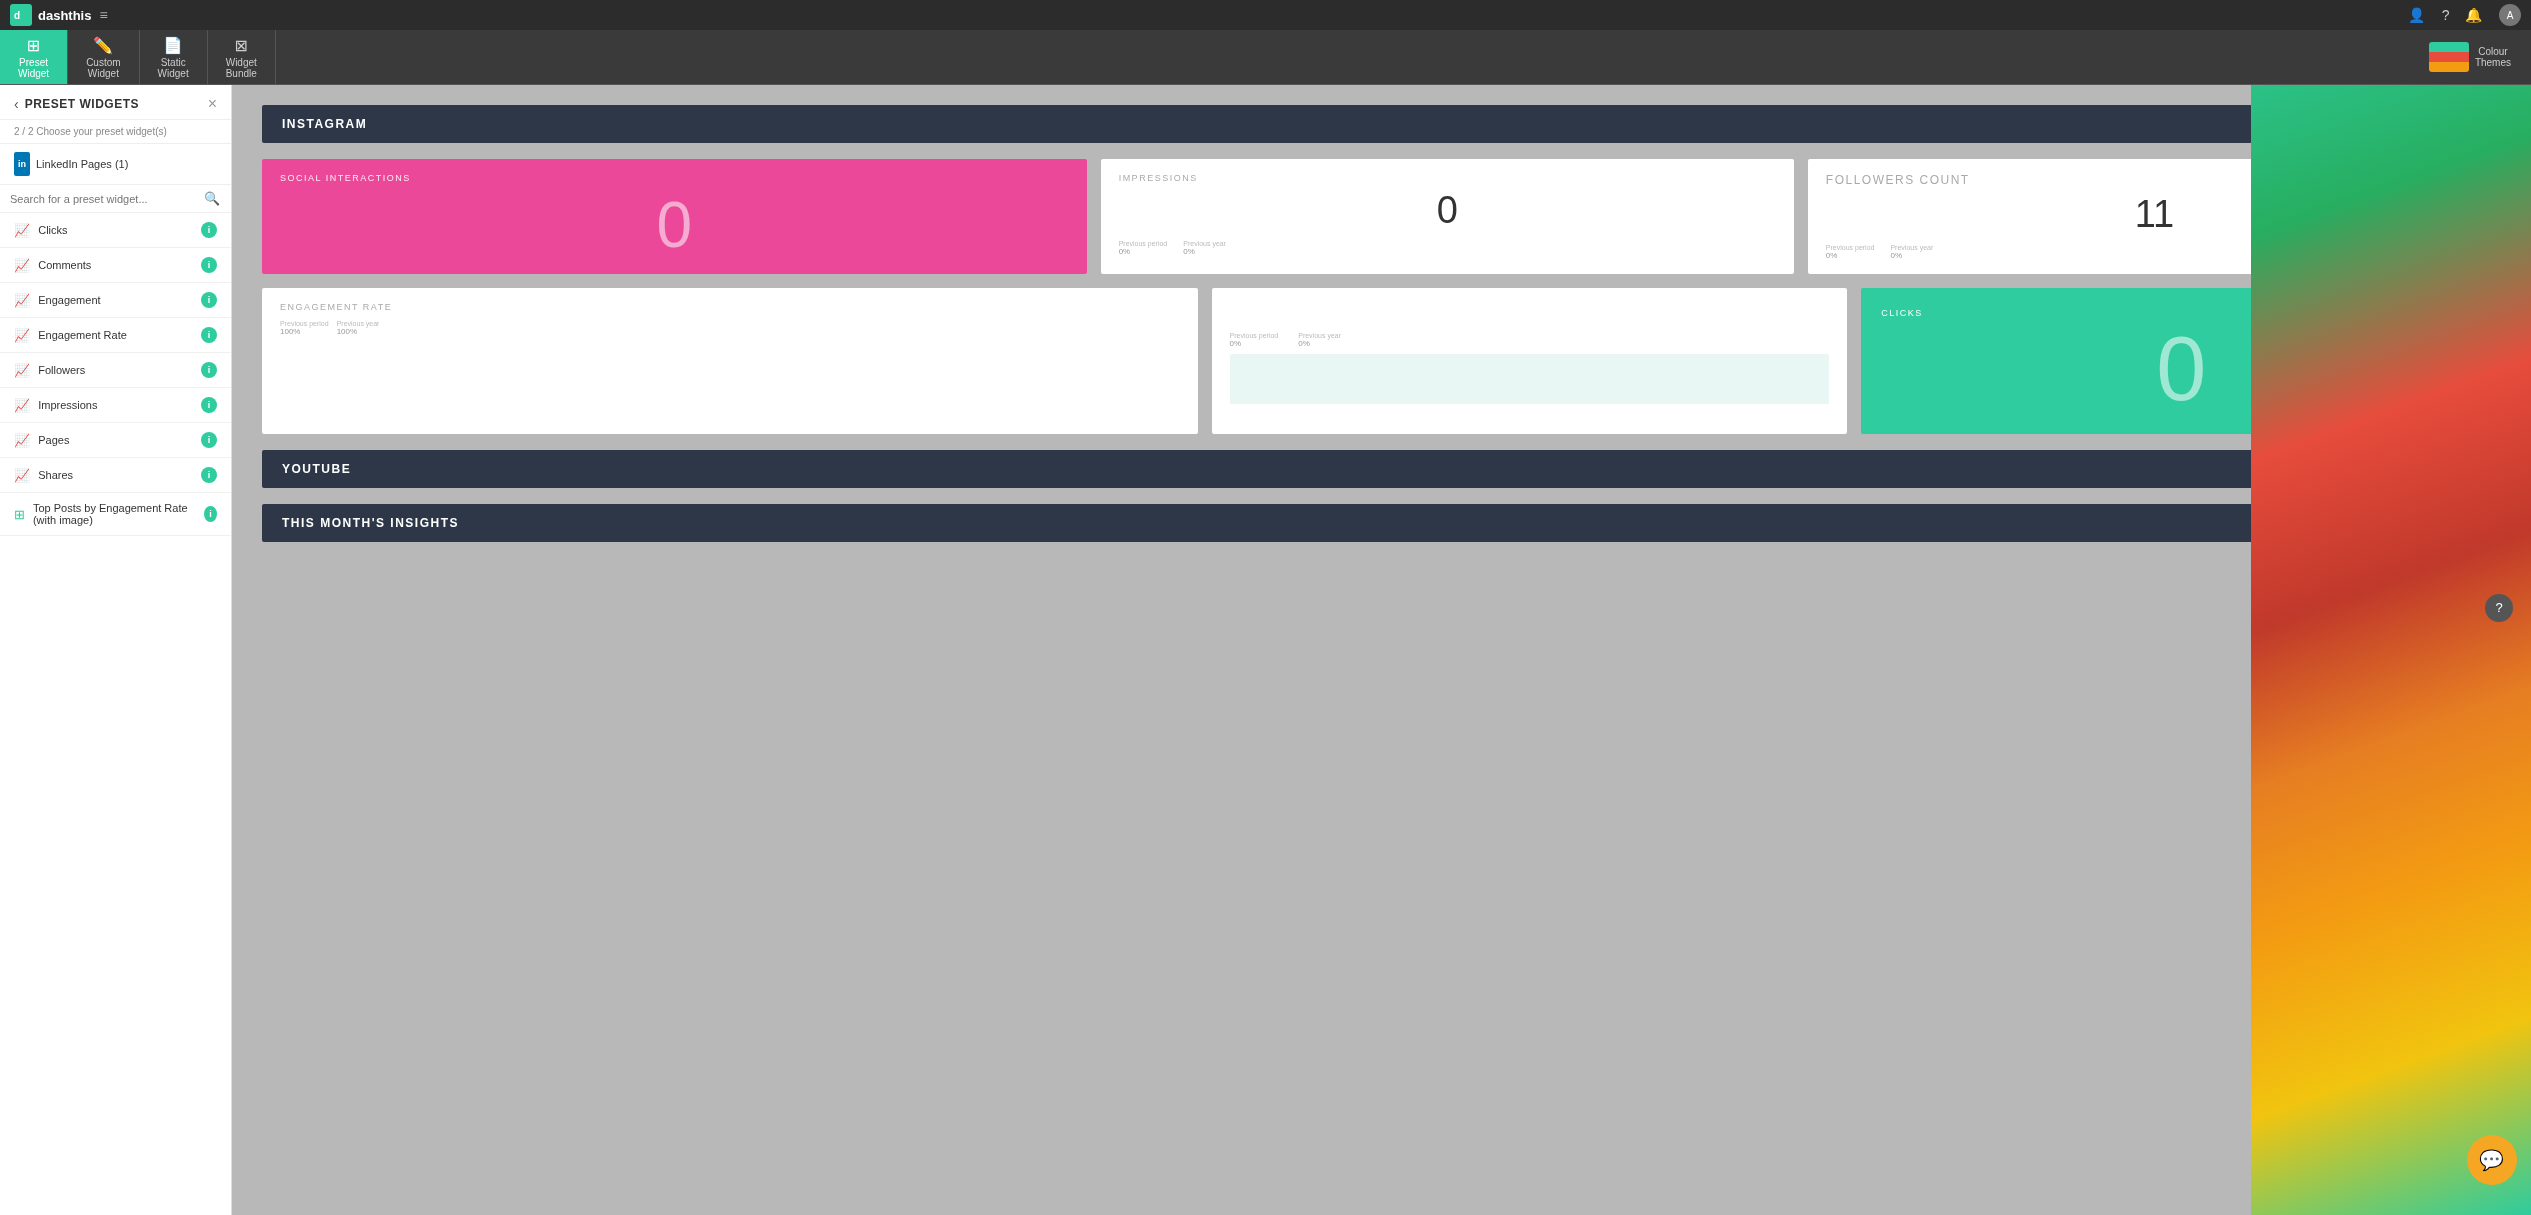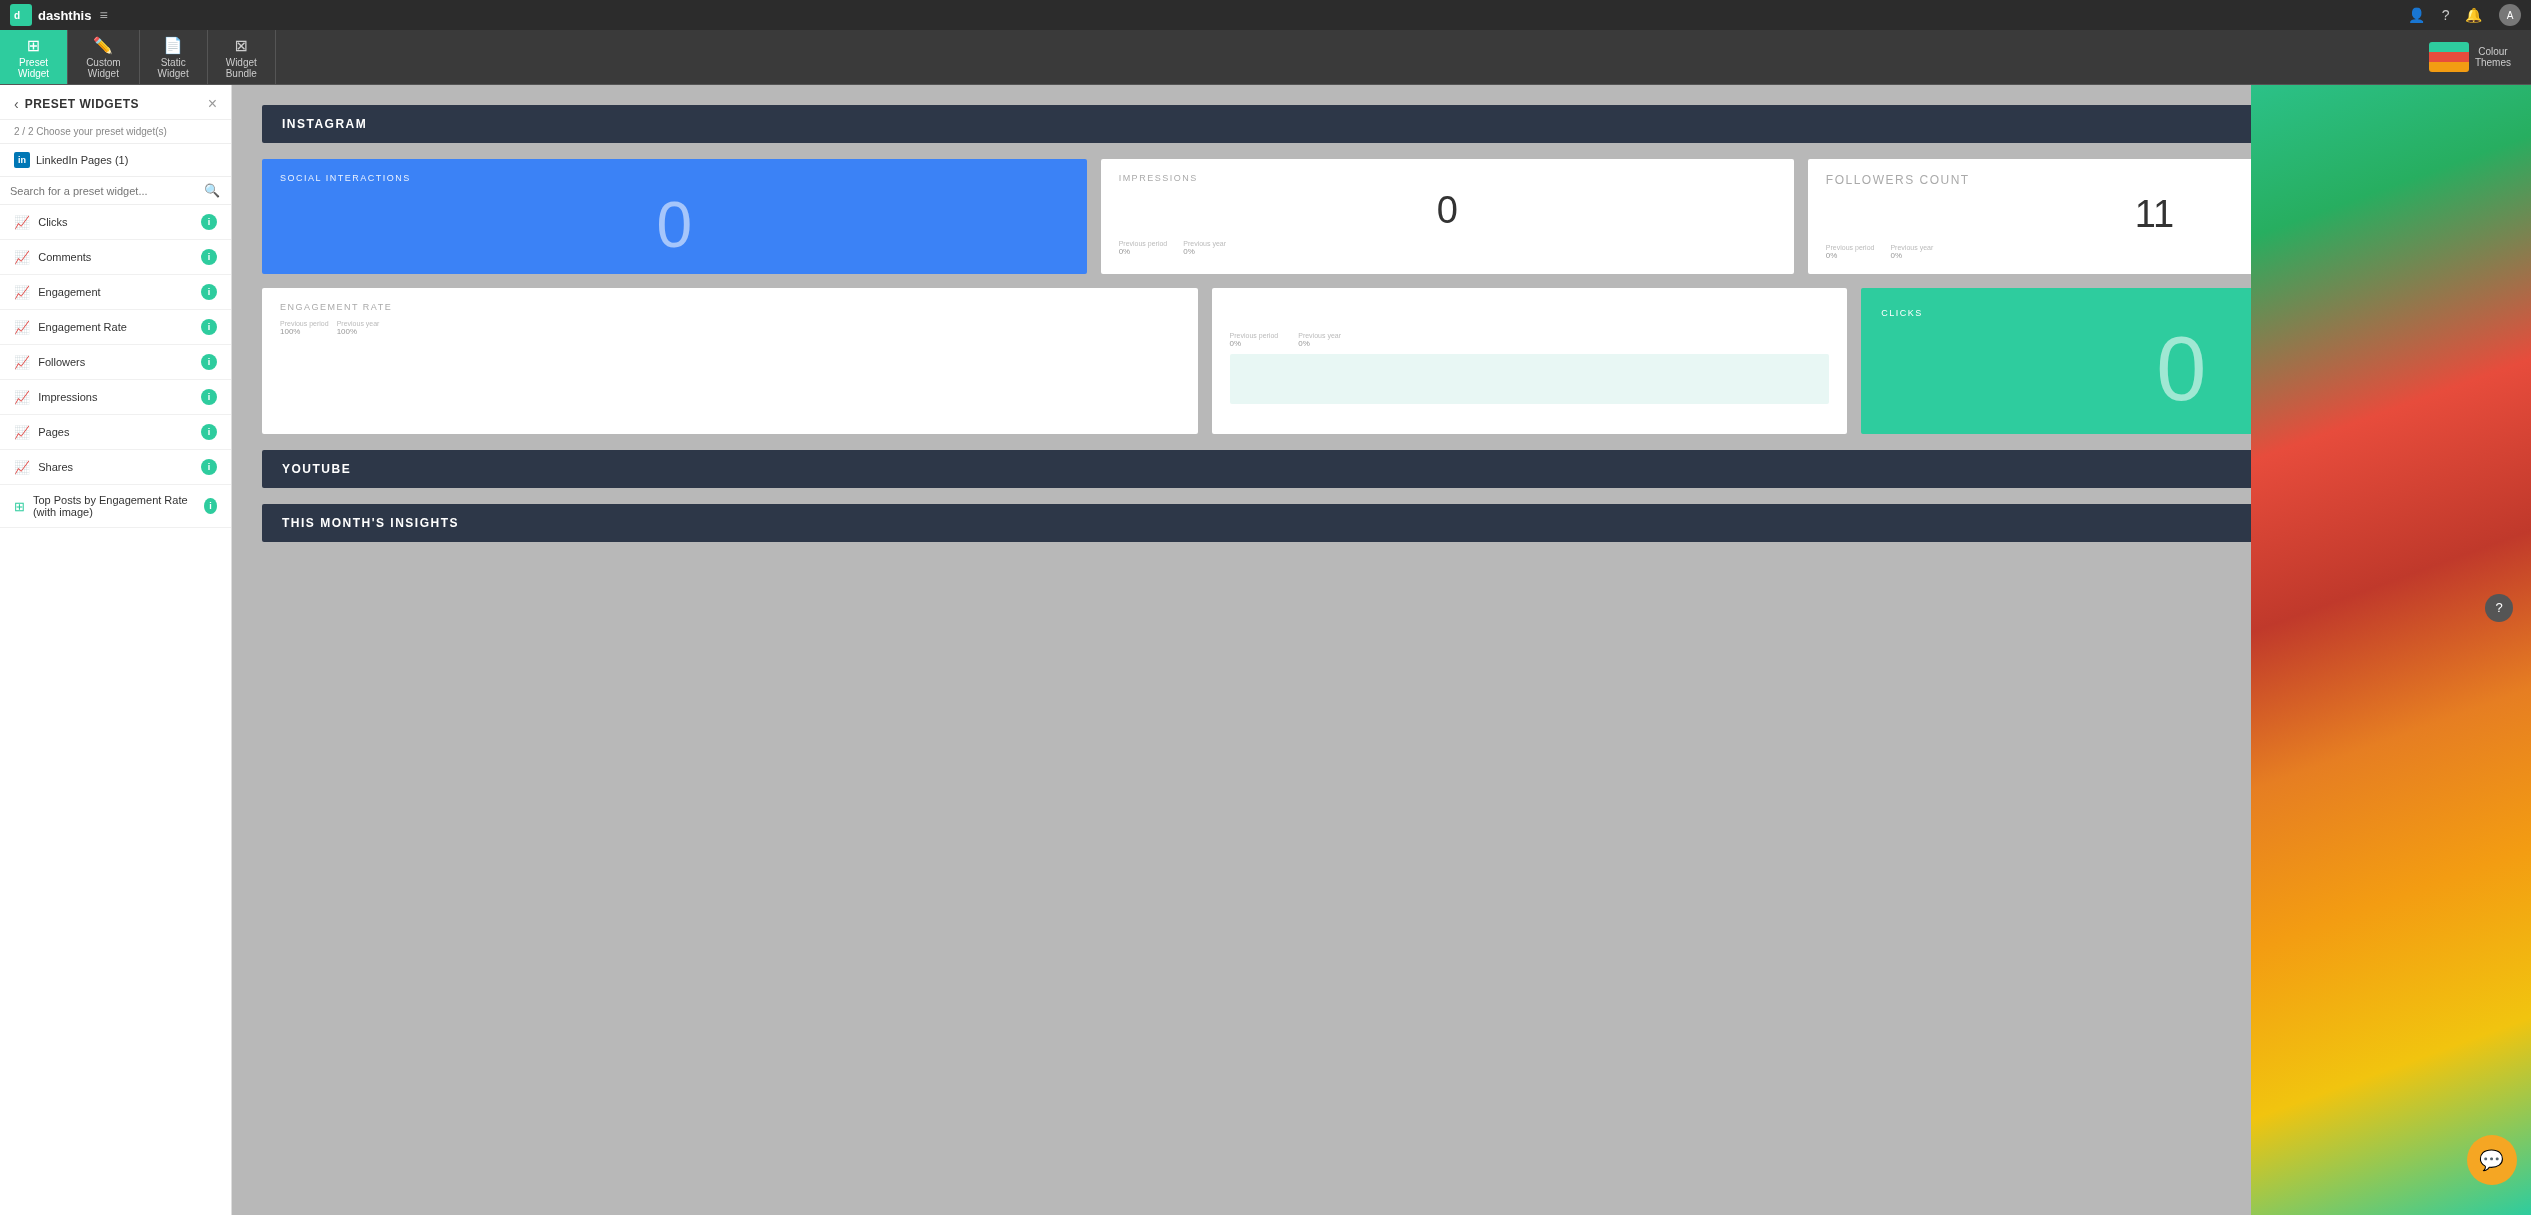--- a/index.html
+++ b/index.html
@@ -49,21 +49,21 @@
     .sidebar-header {
       display: flex; align-items: center; justify-content: space-between;
       padding: 10px 14px 6px 14px; border-bottom: 1px solid #eee;
     }
     .sidebar-header-left { display: flex; align-items: center; gap: 6px; }
     .sidebar-back-icon { color: #555; font-size: 14px; cursor: pointer; }
     .sidebar-title { font-size: 12px; font-weight: 700; color: #333; letter-spacing: 0.5px; text-transform: uppercase; }
     .sidebar-close { color: #999; font-size: 16px; cursor: pointer; }
     .sidebar-subtitle { padding: 6px 14px; font-size: 10px; color: #888; border-bottom: 1px solid #eee; }
     .sidebar-source { display: flex; align-items: center; gap: 6px; padding: 8px 14px; border-bottom: 1px solid #eee; }
-    .source-icon { width: 16px; height: 16px; background: #0077b5; border-radius: 2px; display: flex; align-items: center; justify-content: center; color: white; font-size: 9px; font-weight: bold; }
+    .source-icon { width: 16px; height: 24px; background: #0077b5; border-radius: 2px; display: flex; align-items: center; justify-content: center; color: white; font-size: 9px; font-weight: bold; }
     .source-label { font-size: 11px; color: #333; }
     .sidebar-search { display: flex; align-items: center; padding: 6px 10px; border-bottom: 1px solid #eee; gap: 6px; }
     .sidebar-search input {
       border: none; outline: none; font-size: 11px; color: #555; flex: 1;
       background: transparent;
     }
     .search-icon { color: #aaa; font-size: 13px; cursor: pointer; }
     .sidebar-list { overflow-y: auto; flex: 1; }
     .sidebar-item {
       display: flex; align-items: center; justify-content: space-between;
@@ -276,21 +276,21 @@
     <div class="section-wrapper instagram-section">
       <div class="section-header">
         <span>INSTAGRAM</span>
       </div>
     </div>
 
     <div class="section-wrapper linkedin-section">
 
       <div style="display:flex; gap:14px; margin-bottom:14px; flex-wrap:wrap;">
 
-        <div style="background:#3b82f6; border-radius:2px; padding:14px 18px; min-width:180px; flex:1.2;">
+        <div style="background:#ec4899; border-radius:2px; padding:14px 18px; min-width:180px; flex:1.2;">
           <div style="font-size:9px; letter-spacing:1.5px; color:rgba(255,255,255,0.9); text-transform:uppercase; margin-bottom:10px;">SOCIAL INTERACTIONS</div>
           <div style="font-size:64px; font-weight:300; color:rgba(255,255,255,0.55); text-align:center; line-height:1;">0</div>
         </div>
 
         <div style="background:white; border-radius:2px; padding:14px 18px; min-width:150px; flex:1;">
           <div style="font-size:9px; letter-spacing:1.5px; color:#aaa; text-transform:uppercase; margin-bottom:6px;">IMPRESSIONS</div>
           <div style="font-size:38px; font-weight:300; color:#333; text-align:center;">0</div>
           <div style="display:flex; gap:16px; margin-top:8px;">
             <div>
               <div style="font-size:7px;color:#bbb;">Previous period</div>

